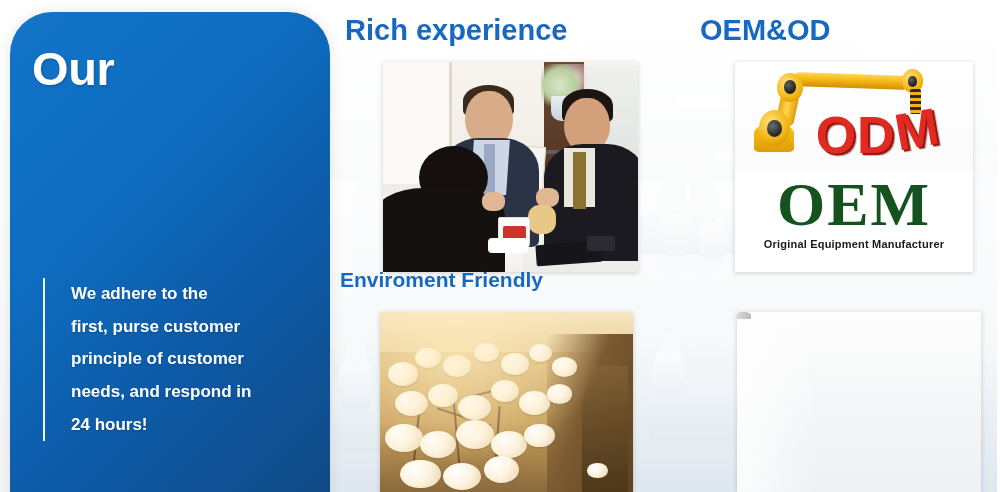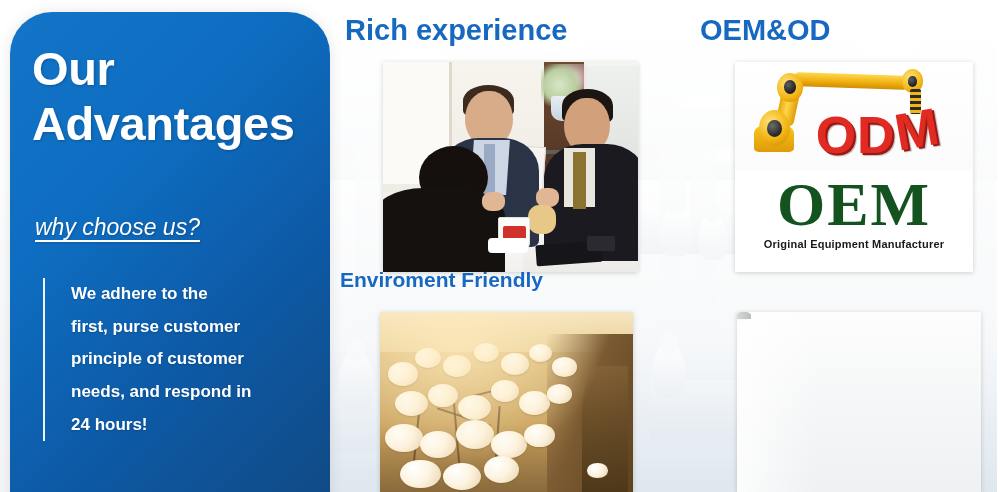--- a/index.html
+++ b/index.html
@@ -248,24 +248,22 @@
     <div class="worker" style="left:698px;top:214px;width:30px;height:46px;"></div>
     <div class="worker" style="left:652px;top:344px;width:34px;height:54px;"></div>
 
     <div class="bg-haze"></div>
     <div class="bg-blue"></div>
   </div>
 
   <div class="panel">
     <div class="panel-title">
       <div>Our</div>
-      <div>Advantages</div>
-    </div>
-
-    <div class="panel-sub">why choose us?</div>
+    </div>
+
 
     <div class="panel-body-wrap">
       <div class="panel-body">
         <span>We adhere to the</span>
         <span>first, purse customer</span>
         <span>principle of customer</span>
         <span>needs, and respond in</span>
         <span>24 hours!</span>
       </div>
     </div>

